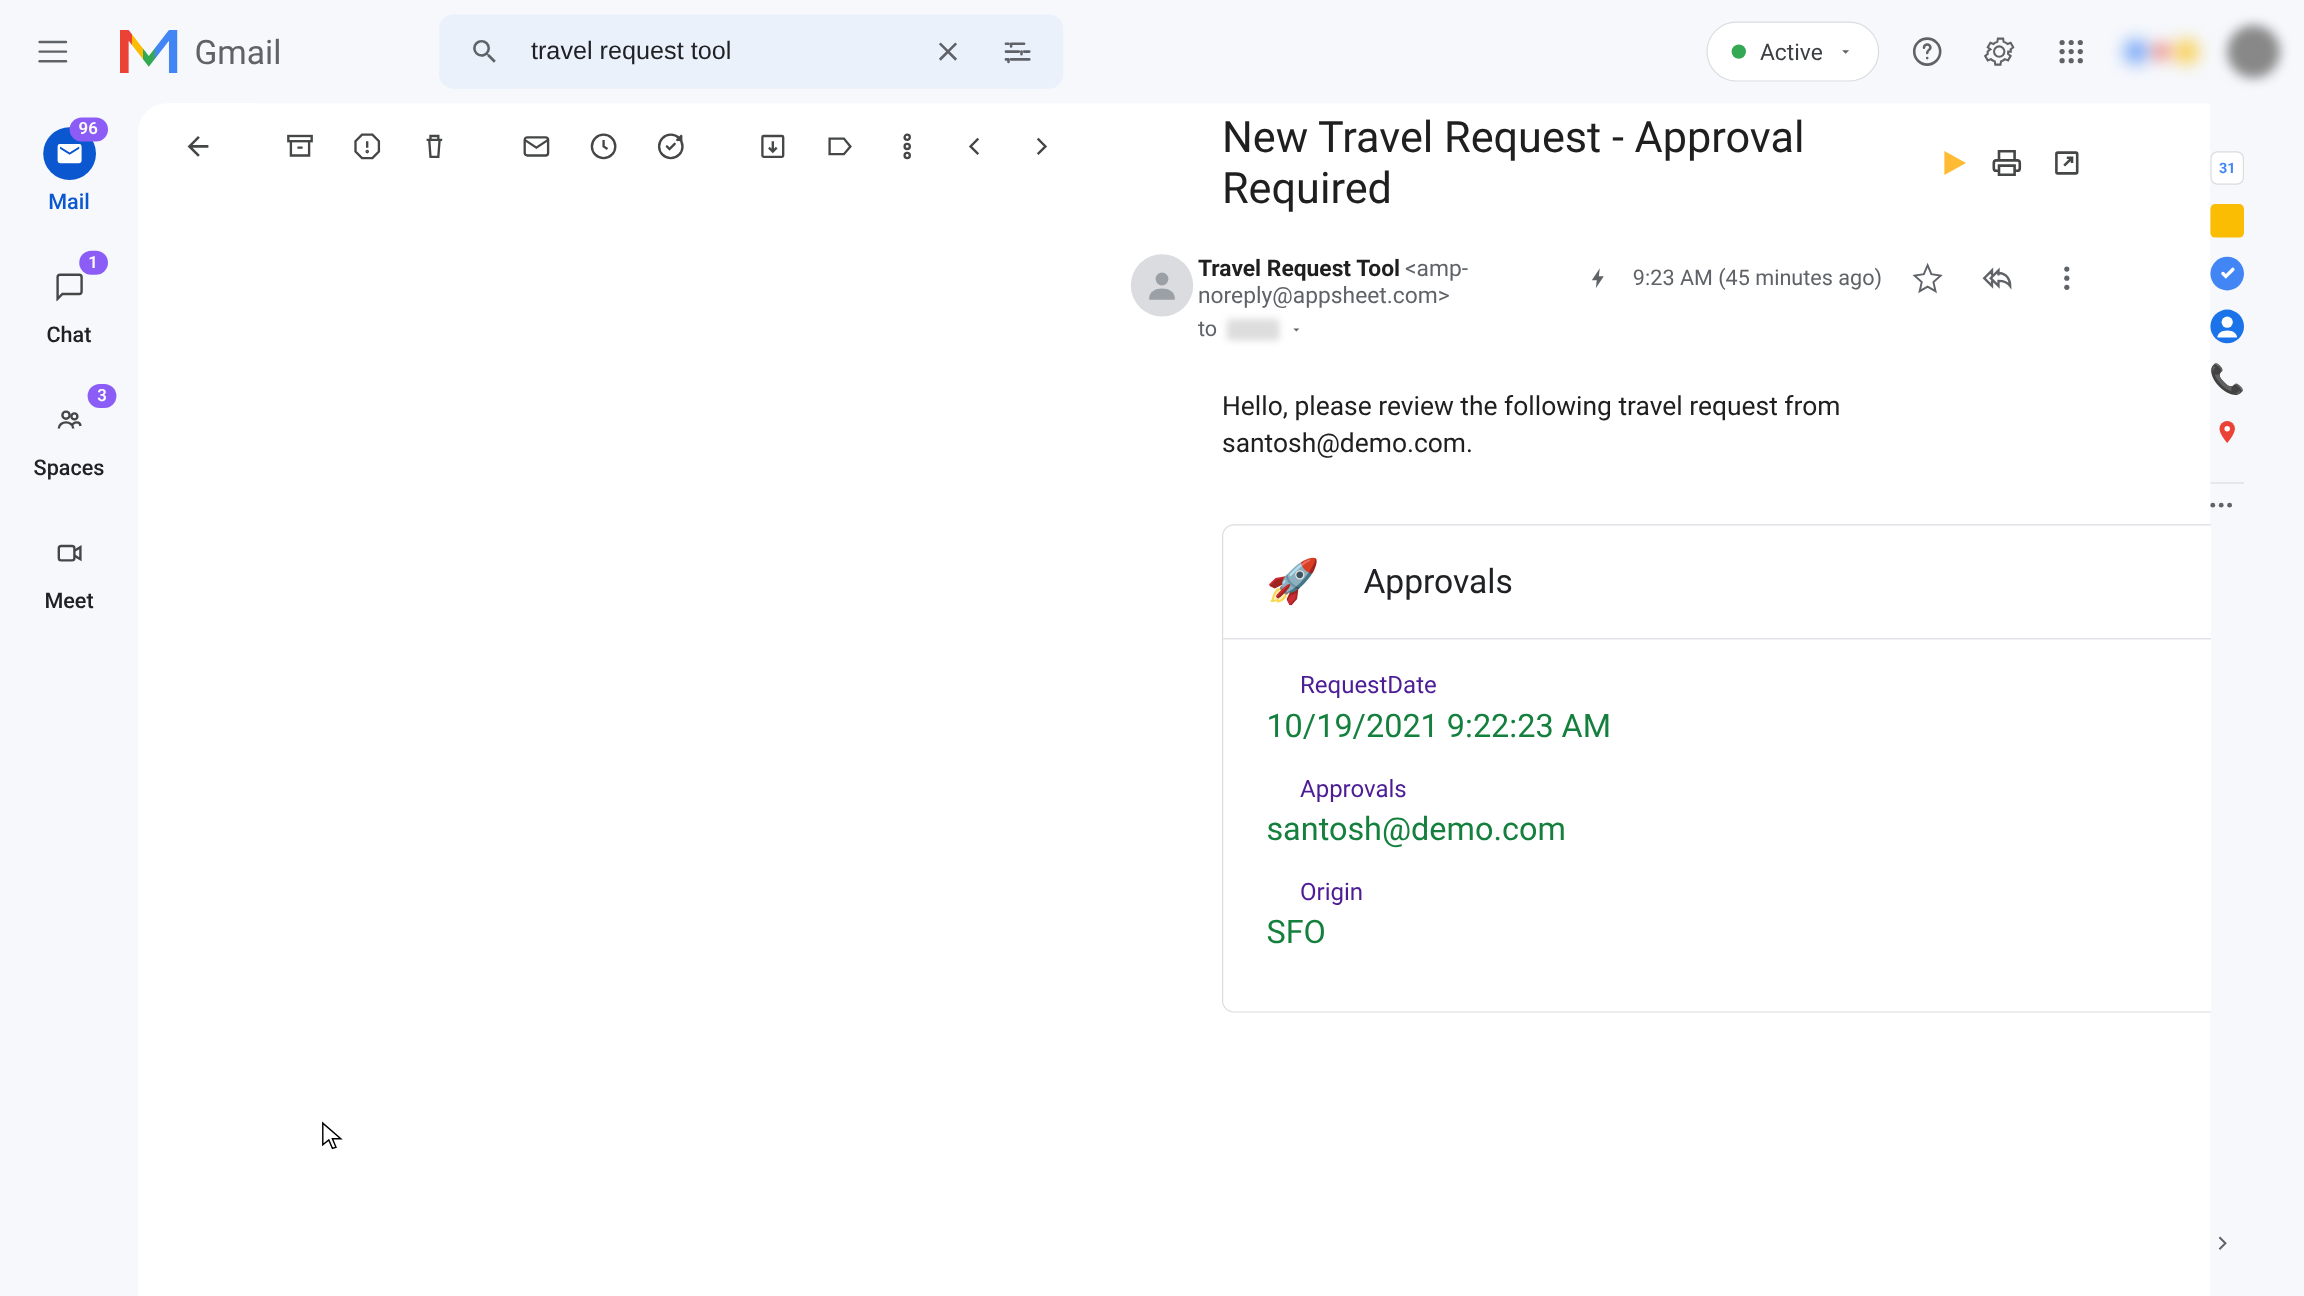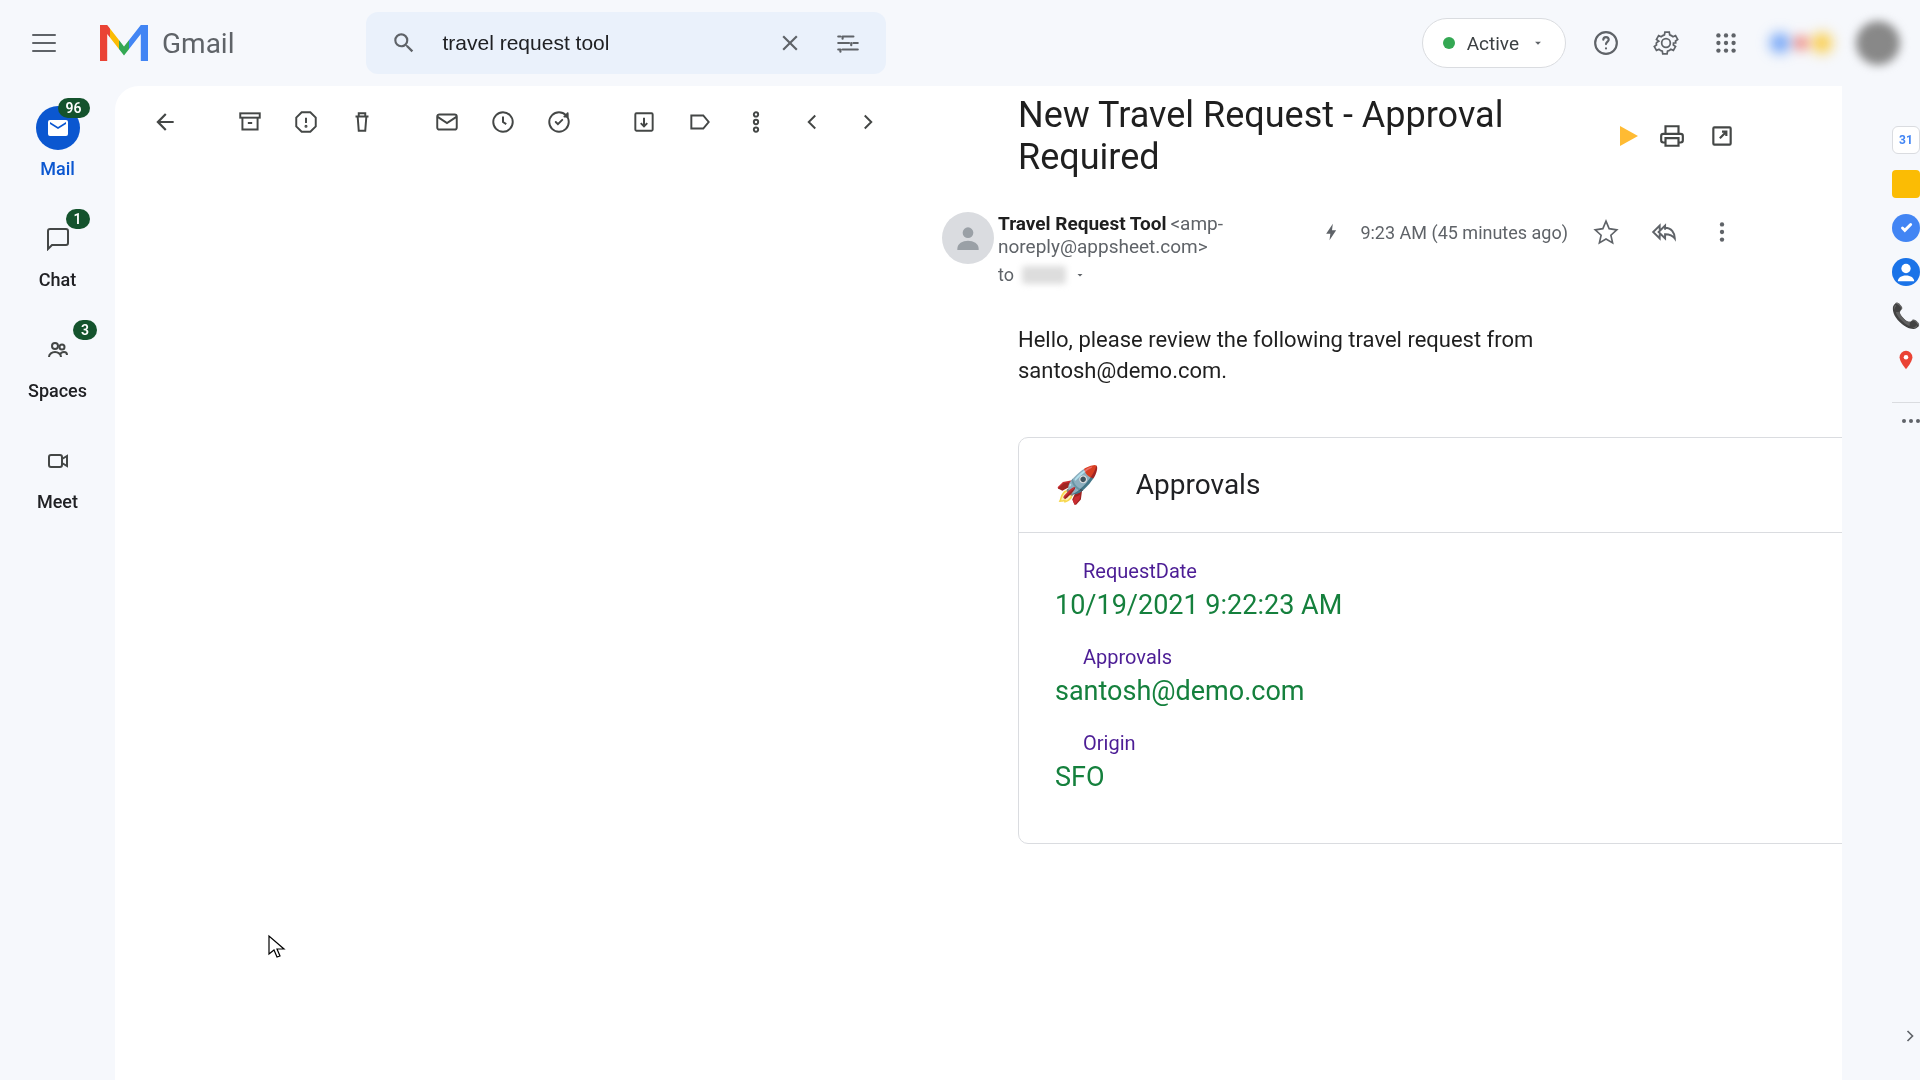--- a/index.html
+++ b/index.html
@@ -108,21 +108,21 @@
   border-radius: 50%;
   display: flex; align-items: center; justify-content: center;
 }
 .nav-icon-circle.active { background: #0b57d0; }
 .nav-icon-circle svg { width: 24px; height: 24px; }
 .nav-label { font-size: 18px; color: #202124; font-weight: 500; }
 .nav-label.active { color: #0b57d0; }
 .badge {
   position: absolute;
   top: -8px; right: -10px;
-  background: #14532d;
+  background: #8b5cf6;
   color: #fff;
   font-size: 14px;
   font-weight: 600;
   border-radius: 12px;
   padding: 2px 8px;
   min-width: 12px;
 }
 
 .content-area {
   flex: 1;
@@ -221,21 +221,21 @@
 
 .right-panel {
   position: absolute;
   right: 0;
   top: 86px;
   width: 78px;
   height: calc(100% - 86px);
   background: #f6f8fc;
   display: flex;
   flex-direction: column;
-  align-items: flex-end;
+  align-items: flex-start;
   gap: 16px;
   padding-top: 40px;
 }
 .side-app { width: 28px; height: 28px; border-radius: 6px; cursor: pointer; display:flex;align-items:center;justify-content:center; }
 .side-app.cal { background: #fff; border: 1px solid #dadce0; color:#4285f4; font-size:12px; font-weight:bold;}
 .side-app.keep { background: #fbbc04; border-radius: 4px; }
 .side-app.tasks { background: #4285f4; border-radius: 50%; }
 .side-app.contacts { background: #1a73e8; border-radius: 50%; }
 .side-app.phone { color: #34a853; font-size:24px; }
 .side-app.maps svg { width: 22px; height: 28px; }

